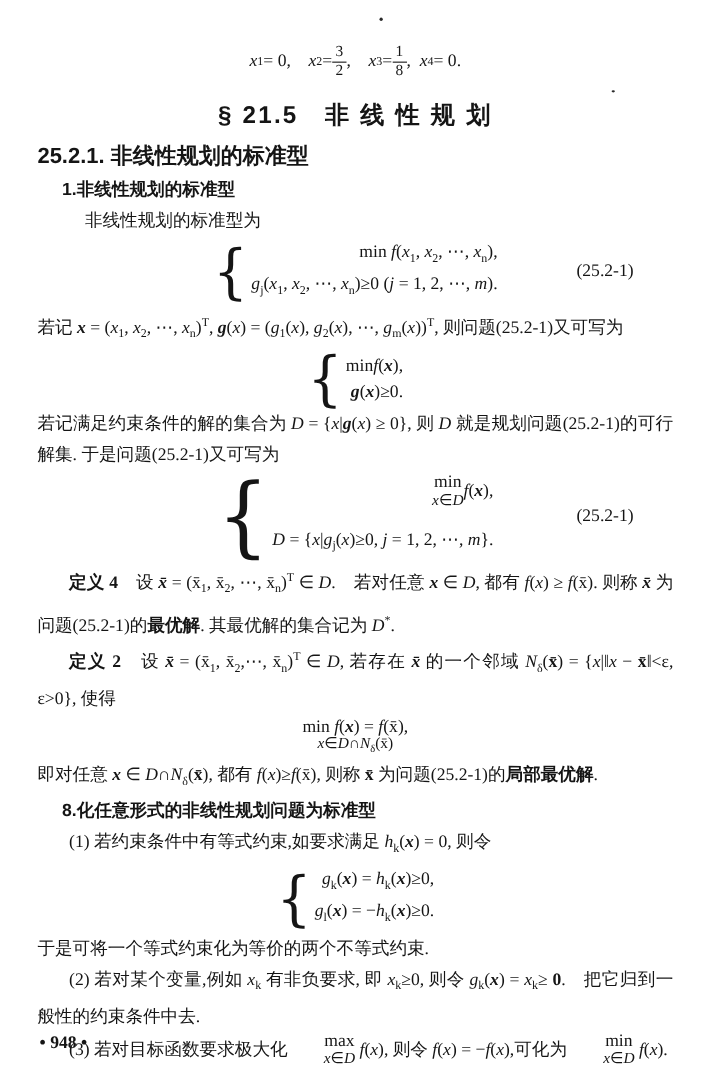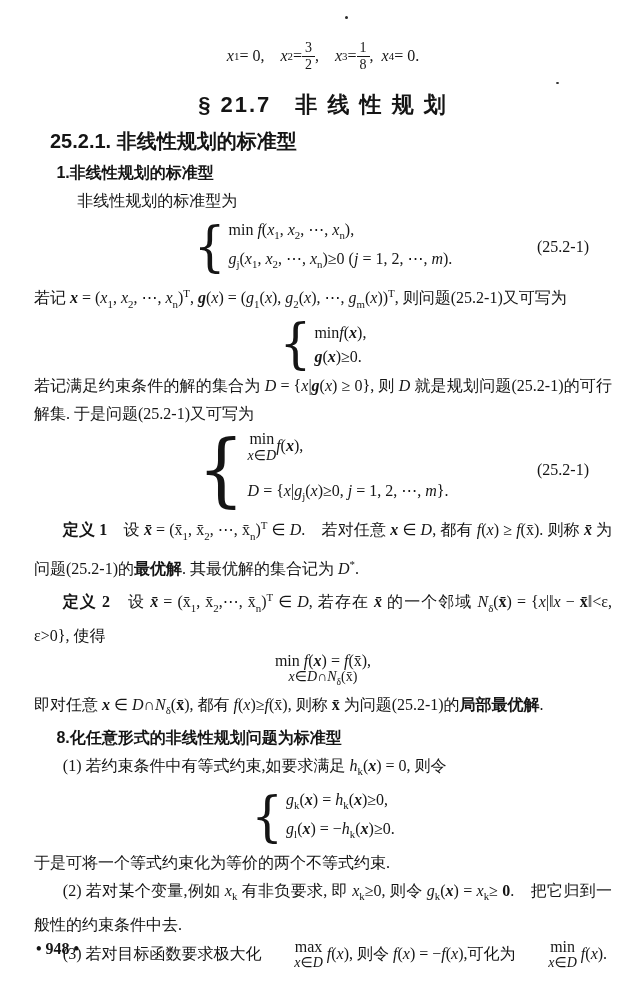--- a/index.html
+++ b/index.html
@@ -11,34 +11,34 @@
   }
   .para { margin:0; line-height:28px; text-align:justify; }
   .indent1 { text-indent:1.4em; }
   .indent2 { text-indent:1.8em; }
   .indent3 { text-indent:2.7em; }
   .sec {
     margin:12px 0 6px; text-align:center; font-size:22px; font-weight:bold;
     letter-spacing:2px; font-family:"Liberation Sans", sans-serif;
   }
   .subsec {
-    margin:8px 16px 4px; text-align:left; font-size:20px; font-weight:bold;
+    margin:8px 0 4px; text-align:left; font-size:20px; font-weight:bold;
     font-family:"Liberation Sans", sans-serif;
   }
   .hitem { font-weight:bold; font-family:"Liberation Sans", sans-serif; }
   .disp { position:relative; display:flex; justify-content:center; align-items:center; margin:3px 0; }
   .top-eq { margin:4px 0 6px; min-height:44px; }
   .cases { display:flex; align-items:center; }
   .lbrace { font-family:"DejaVu Serif", serif; font-weight:normal; line-height:0.9; margin-right:3px; transform:scaleY(1.08); }
   .b2 { font-size:50px; }
   .b3 { font-size:74px; }
-  .rows { display:flex; flex-direction:column; align-items:flex-start; }
+  .rows { display:flex; flex-direction:column; align-items:flex-end; }
   .row { line-height:24px; white-space:nowrap; }
   .rows.gap .row + .row { margin-top:16px; }
-  .eqnum { position:absolute; right:23px; top:50%; transform:translateY(-50%); }
+  .eqnum { position:absolute; right:36px; top:50%; transform:translateY(-50%); }
   sub, sup { font-size:68%; }
   .fr { display:inline-flex; flex-direction:column; align-items:center; vertical-align:middle; line-height:1.1; font-size:14px; }
   .fr .n { padding:0 3px; border-bottom:1.4px solid #151515; }
   .limop { display:inline-flex; flex-direction:column; align-items:center; vertical-align:middle; line-height:1.05; }
   .limop .under { font-size:14px; line-height:1.1; }
   .footer { position:absolute; left:36px; bottom:30px; font-weight:bold; }
   .speck { position:absolute; background:#2a2a2a; border-radius:50%; }
 </style>
 </head>
 <body>
@@ -50,21 +50,21 @@
 
   <div class="disp top-eq"><i>x</i><sub>1</sub> = 0,  <i>x</i><sub>2</sub> = <span class="fr">
         <span class="n">3</span>
         <span class="d">2</span>
       </span>,  <i>x</i><sub>3</sub> = <span class="fr">
         <span class="n">1</span>
         <span class="d">8</span>
       </span>, <i>x</i><sub>4</sub> = 0.</div>
 
 
-  <h1 class="sec">§ 21.7　非 线 性 规 划</h1>
+  <h1 class="sec">§ 21.5　非 线 性 规 划</h1>
 
   <h2 class="subsec">25.2.1. 非线性规划的标准型</h2>
 
   <p class="para hitem indent1">1.非线性规划的标准型</p>
 
   <p class="para indent3">非线性规划的标准型为</p>
 
   <div class="disp">
     <span class="cases">
       <span class="lbrace b2">{</span>
@@ -97,21 +97,21 @@
         <span class="row"><span class="limop">
               <span>min</span>
               <span class="under"><i>x</i>∈<i>D</i></span>
             </span><i>f</i>(<b><i>x</i></b>),</span>
         <span class="row"><i>D</i> = {<i>x</i>|<i>g</i><sub>j</sub>(<i>x</i>)≥0, <i>j</i> = 1, 2, ⋯, <i>m</i>}.</span>
       </span>
     </span>
     <span class="eqnum">(25.2-1)</span>
   </div>
 
-  <p class="para indent2"><b>定义 1</b>　设 <b><i>x̄</i></b> = (x̄<sub>1</sub>, x̄<sub>2</sub>, ⋯, x̄<sub>n</sub>)<sup>T</sup> ∈ <i>D</i>.　若对任意 <b><i>x</i></b> ∈ <i>D</i>, 都有 <i>f</i>(<i>x</i>) ≥ <i>f</i>(x̄). 则称 <b><i>x̄</i></b> 为问题(25.2-1)的<b>最优解</b>. 其最优解的集合记为 <i>D</i><sup>*</sup>.</p>
+  <p class="para indent2"><b>定义 4</b>　设 <b><i>x̄</i></b> = (x̄<sub>1</sub>, x̄<sub>2</sub>, ⋯, x̄<sub>n</sub>)<sup>T</sup> ∈ <i>D</i>.　若对任意 <b><i>x</i></b> ∈ <i>D</i>, 都有 <i>f</i>(<i>x</i>) ≥ <i>f</i>(x̄). 则称 <b><i>x̄</i></b> 为问题(25.2-1)的<b>最优解</b>. 其最优解的集合记为 <i>D</i><sup>*</sup>.</p>
 
   <p class="para indent2"><b>定义 2</b>　设 <b><i>x̄</i></b> = (x̄<sub>1</sub>, x̄<sub>2</sub>,⋯, x̄<sub>n</sub>)<sup>T</sup> ∈ <i>D</i>, 若存在 <b><i>x̄</i></b> 的一个邻域 <i>N</i><sub>δ</sub>(<b>x̄</b>) = {<i>x</i>|‖<i>x</i> − <b>x̄</b>‖&lt;ε, ε&gt;0}, 使得</p>
 
   <div class="disp">
       <span class="limop">
         <span>min <i>f</i>(<b><i>x</i></b>) = <i>f</i>(x̄),</span>
         <span class="under"><i>x</i>∈<i>D</i>∩<i>N</i><sub>δ</sub>(x̄)</span>
       </span>
     </div>
 

